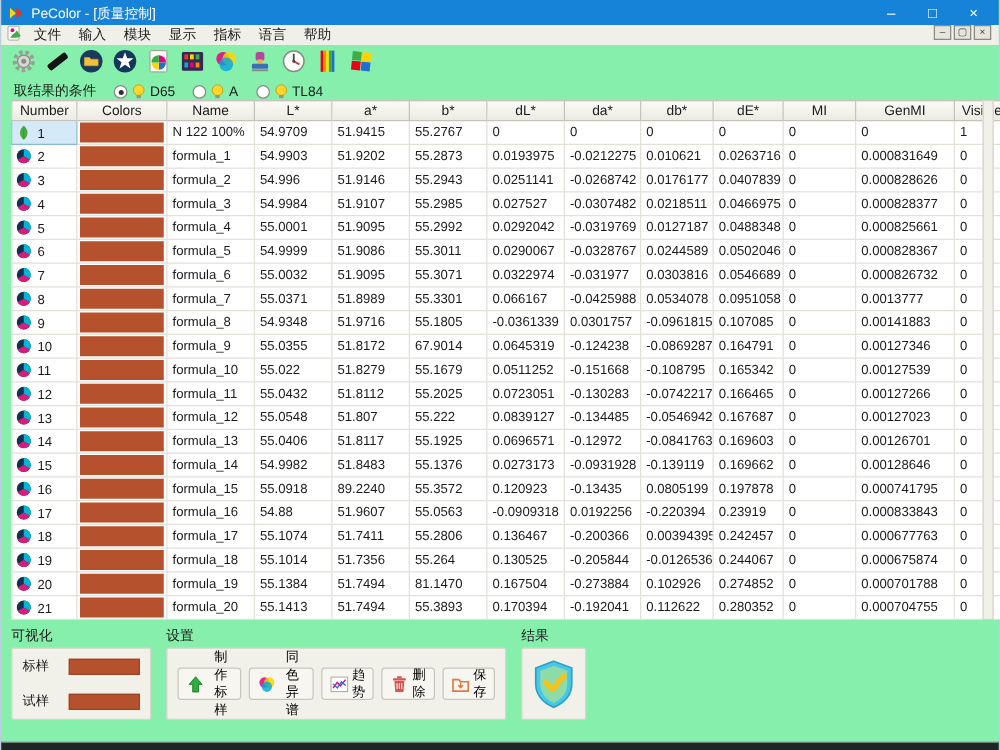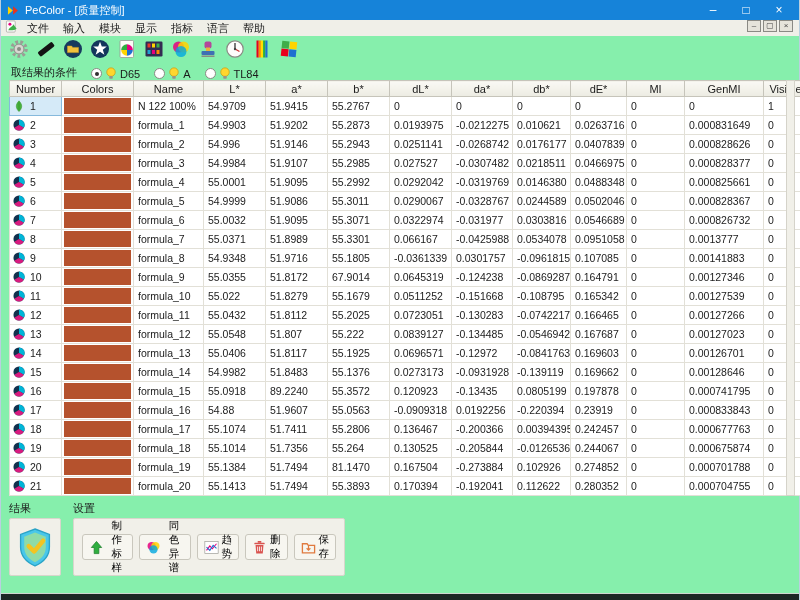--- a/index.html
+++ b/index.html
@@ -341,21 +341,21 @@
                 </svg></span><span>5</span></td>
             <td class="c1 colorcell">
               <div class="swatch" style="background: rgb(181, 82, 45);"></div>
             </td>
             <td class="c2">formula_4</td>
             <td class="c3">55.0001</td>
             <td class="c4">51.9095</td>
             <td class="c5">55.2992</td>
             <td class="c6">0.0292042</td>
             <td class="c7">-0.0319769</td>
-            <td class="c8">0.0146380</td>
+            <td class="c8">0.0127187</td>
             <td class="c9">0.0488348</td>
             <td class="c10">0</td>
             <td class="c11">0.000825661</td>
             <td class="c12">0</td>
           </tr>
           <tr>
             <td class="c0 numcell"><span class="row-icn"><svg viewBox="0 0 14 14">
                   <circle cx="7" cy="7" r="6.5" fill="#12314e"></circle>
                   <path d="M7 7 L7 0.5 A6.5 6.5 0 0 1 12.63 10.25 Z" fill="#00b5d8"></path>
                   <path d="M7 7 L12.63 10.25 A6.5 6.5 0 0 1 1.37 10.25 Z" fill="#d81b7f"></path>
@@ -690,30 +690,31 @@
             <td class="c11">0.000704755</td>
             <td class="c12">0</td>
           </tr>
         </tbody>
     </table>
     <div class="vscroll"></div>
   </div>
 
   <div class="panels">
     <div>
-      <div class="panel-caption">结果</div>
-      <div class="panel-box result-box">
-        <span class="shield">
-            <svg viewBox="0 0 40 44">
-              <path d="M20 2 L36 8 V22 C36 32 29 39 20 43 C11 39 4 32 4 22 V8 Z" fill="#49c7ea" stroke="#2aa3c6" stroke-width="1.5"></path>
-              <path d="M20 6 L32 10.5 V22 C32 30 27 35.5 20 39 C13 35.5 8 30 8 22 V10.5 Z" fill="#8edba8"></path>
-              <path d="M13 21 L19 27 L29 15" stroke="#f2c422" stroke-width="5" fill="none" stroke-linecap="round" stroke-linejoin="round"></path>
-            </svg>
-          </span>
-      </div>
+      <div class="panel-caption">可视化</div>
+      <div class="panel-box viz-box">
+          <div class="viz-row">
+            <span class="viz-label">标样</span>
+            <div class="viz-swatch" style="background: rgb(181, 82, 45);"></div>
+          </div>
+          <div class="viz-row">
+            <span class="viz-label">试样</span>
+            <div class="viz-swatch" style="background: rgb(181, 82, 45);"></div>
+          </div>
+        </div>
     </div>
     <div>
       <div class="panel-caption">设置</div>
       <div class="panel-box settings-box">
           <button class="action-btn">
             <span class="">
               <svg viewBox="0 0 16 16">
                 <path d="M8 1.5 L13.5 8 H10.5 V14.5 H5.5 V8 H2.5 Z" fill="#2fae3f" stroke="#1d7f2c" stroke-width=".8"></path>
               </svg>
             </span>
@@ -758,16 +759,28 @@
             <span class="">
               <svg viewBox="0 0 16 16">
                 <path d="M1.5 4 h5 l1.3 1.8 h6.7 v8 h-13 Z" fill="none" stroke="#e07a3f" stroke-width="1.4"></path>
                 <path d="M8 6.5 v4 M6 8.8 L8 10.8 L10 8.8" fill="none" stroke="#e07a3f" stroke-width="1.3"></path>
               </svg>
             </span>
             <span>保存</span>
           </button>
         </div>
     </div>
+    <div>
+      <div class="panel-caption">结果</div>
+      <div class="panel-box result-box">
+        <span class="shield">
+            <svg viewBox="0 0 40 44">
+              <path d="M20 2 L36 8 V22 C36 32 29 39 20 43 C11 39 4 32 4 22 V8 Z" fill="#49c7ea" stroke="#2aa3c6" stroke-width="1.5"></path>
+              <path d="M20 6 L32 10.5 V22 C32 30 27 35.5 20 39 C13 35.5 8 30 8 22 V10.5 Z" fill="#8edba8"></path>
+              <path d="M13 21 L19 27 L29 15" stroke="#f2c422" stroke-width="5" fill="none" stroke-linecap="round" stroke-linejoin="round"></path>
+            </svg>
+          </span>
+      </div>
+    </div>
   </div>
 
   <div class="bottom-edge"></div>
 </div>
 
 </body></html>

